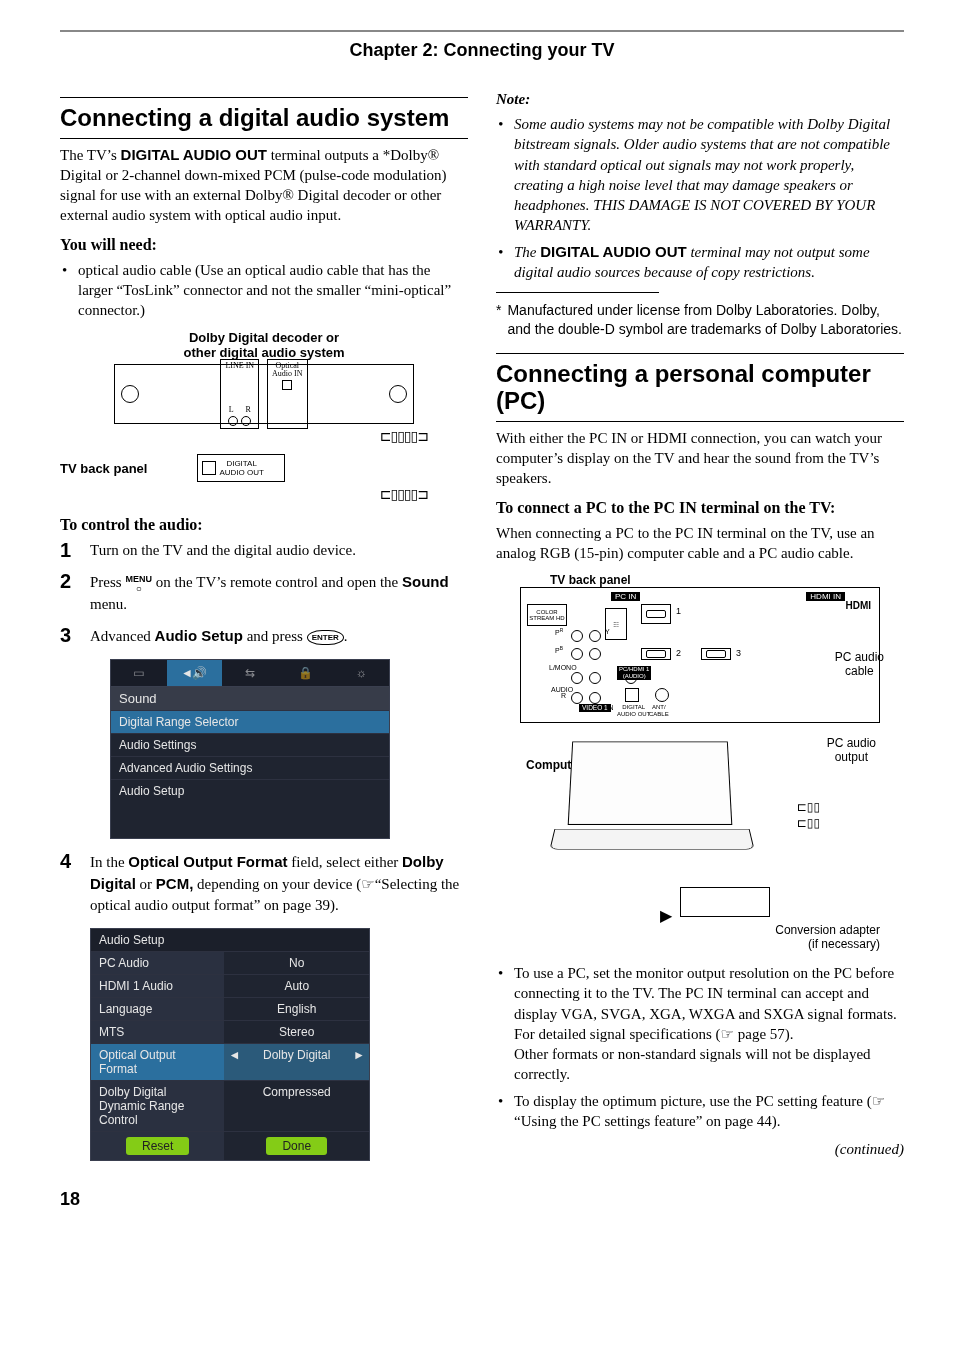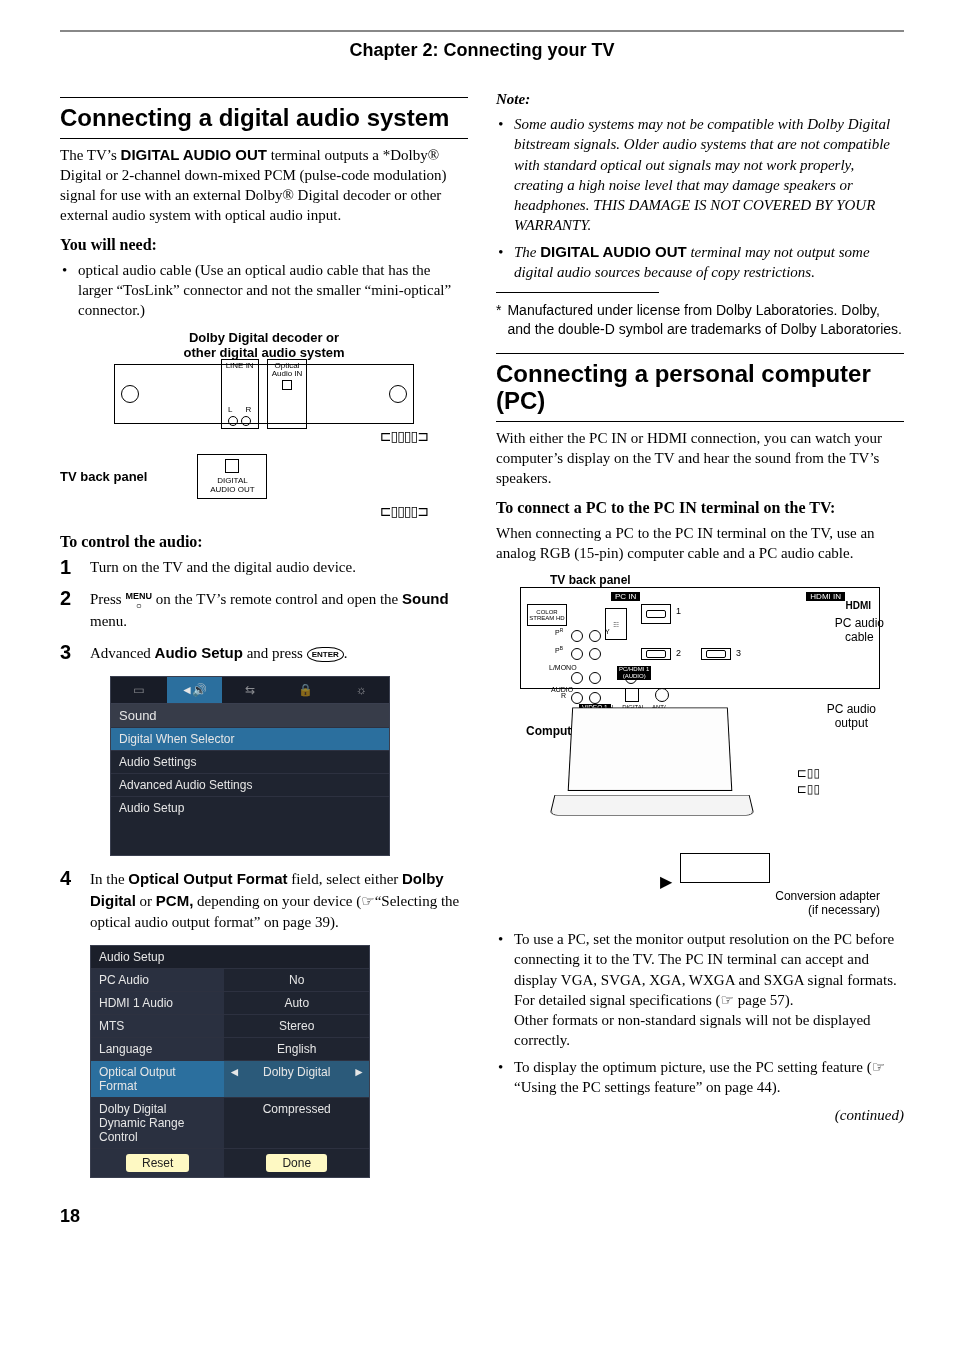--- a/index.html
+++ b/index.html
@@ -61,31 +61,32 @@
   .diagram {
     margin: 6px auto 14px auto;
     font-family: Arial, Helvetica, sans-serif;
     font-size: 11px;
   }
   .diagram .label-center { text-align:center; font-weight:bold; font-size:13px; margin-bottom:4px; }
   .diagram .box {
     border:1px solid #000; padding:6px; display:flex; gap:10px; align-items:center;
     justify-content:space-between; margin: 0 auto 8px auto; width: 300px; height:60px;
     position:relative;
+    font-family:Liberation Serif, serif;
   }
   .diagram .hole { width:18px; height:18px; border:1px solid #000; border-radius:50%; }
   .diagram .port-group { border:1px solid #000; padding:2px 4px; text-align:center; font-size:8px; line-height:1; }
   .diagram .port-group .row { display:flex; gap:3px; justify-content:center; margin-top:2px; }
   .diagram .port-group .jack { width:10px; height:10px; border:1px solid #000; border-radius:50%; }
   .diagram .port-group .sq { width:10px; height:10px; border:1px solid #000; }
   .diagram .tvpanel { display:flex; align-items:center; gap:10px; }
   .diagram .tvpanel-label { font-weight:bold; font-size:13px; }
   .diagram .tv-out {
-    border:1px solid #000; width:70px; padding:4px; text-align:center; font-size:8px;
-    display:flex; flex-direction:column; align-items:center; gap:3px;
+    border:1px solid #000; width:88px; padding:4px; text-align:center; font-size:8px;
+    display:flex; flex-direction:row; align-items:center; gap:3px;
   }
   .diagram .tv-out .opt { width:14px; height:14px; border:1px solid #000; }
   .diagram .plug { font-size:14px; letter-spacing:-1px; }
 
   
   .menu-shot {
     width: 280px; background:#1f2430; color:#e6e6e6;
     font-family: Arial, Helvetica, sans-serif; font-size:12px;
     border:1px solid #3a3f4f; margin: 6px 0 6px 50px;
   }
@@ -121,31 +122,31 @@
   .setup-shot .btnrow { display:flex; border-top:1px solid #2d3140; }
   .setup-shot .btnrow .l {
     width:48%; display:flex; align-items:center; justify-content:center;
     padding:5px 0; background:#2a3040;
   }
   .setup-shot .btnrow .r {
     flex:1; display:flex; align-items:center; justify-content:center; padding:5px 8px;
   }
   .setup-shot .btn {
     display:inline-block; padding:2px 16px; border-radius:3px;
-    background:#fef9c3; color:#222;
+    background:#84cc16; color:#222;
   }
 
   
   .pc-diagram {
     width: 360px; margin: 0 auto 12px auto;
     font-family: Arial, Helvetica, sans-serif; font-size: 12px;
   }
   .pc-diagram .tvlabel { font-weight:bold; font-size:12px; margin-left:30px; }
   .pc-diagram .backpanel {
-    border:1px solid #000; height:102px; position:relative; background:#fff;
+    border:1px solid #000; height:136px; position:relative; background:#fff;
   }
   .pc-diagram .backpanel .grp {
     position:absolute; border:1px solid #000; font-size:7px; text-align:center;
     display:flex; flex-direction:column; align-items:center; justify-content:center;
   }
   .pc-diagram .tag {
     position:absolute; font-size:12px; text-align:center; line-height:1.15;
   }
   .pc-diagram .laptop {
     width: 160px; height: 90px; border:1px solid #000; margin:14px 0 0 10px;
@@ -251,21 +252,21 @@
 
     <div class="menu-shot">
       <div class="iconbar">
         <div class="ic">▭</div>
         <div class="ic sel">◄🔊</div>
         <div class="ic">⇆</div>
         <div class="ic">🔒</div>
         <div class="ic">☼</div>
       </div>
       <div class="title-row">Sound</div>
-      <div class="row sel">Digital When Selector</div>
+      <div class="row sel">Digital Range Selector</div>
       <div class="row">Audio Settings</div>
       <div class="row">Advanced Audio Settings</div>
       <div class="row">Audio Setup</div>
       <div class="spacer"></div>
     </div>
 
     <ol class="steps" style="margin-top:12px;">
       <li>
         <span class="step-num">4</span>
         <span>
@@ -278,26 +279,26 @@
       <div class="head">Audio Setup</div>
       <div class="trow">
           <div class="l">PC Audio</div>
           <div class="r">No</div>
         </div>
       <div class="trow">
           <div class="l">HDMI 1 Audio</div>
           <div class="r">Auto</div>
         </div>
       <div class="trow">
+          <div class="l">Language</div>
+          <div class="r">English</div>
+        </div>
+      <div class="trow">
           <div class="l">MTS</div>
           <div class="r">Stereo</div>
-        </div>
-      <div class="trow">
-          <div class="l">Language</div>
-          <div class="r">English</div>
         </div>
       <div class="trow sel">
           <div class="l">Optical Output Format</div>
           <div class="r">Dolby Digital</div>
         </div>
       <div class="trow tall">
           <div class="l" style="white-space:pre-line;">Dolby Digital
 Dynamic Range Control</div>
           <div class="r">Compressed</div>
         </div>

